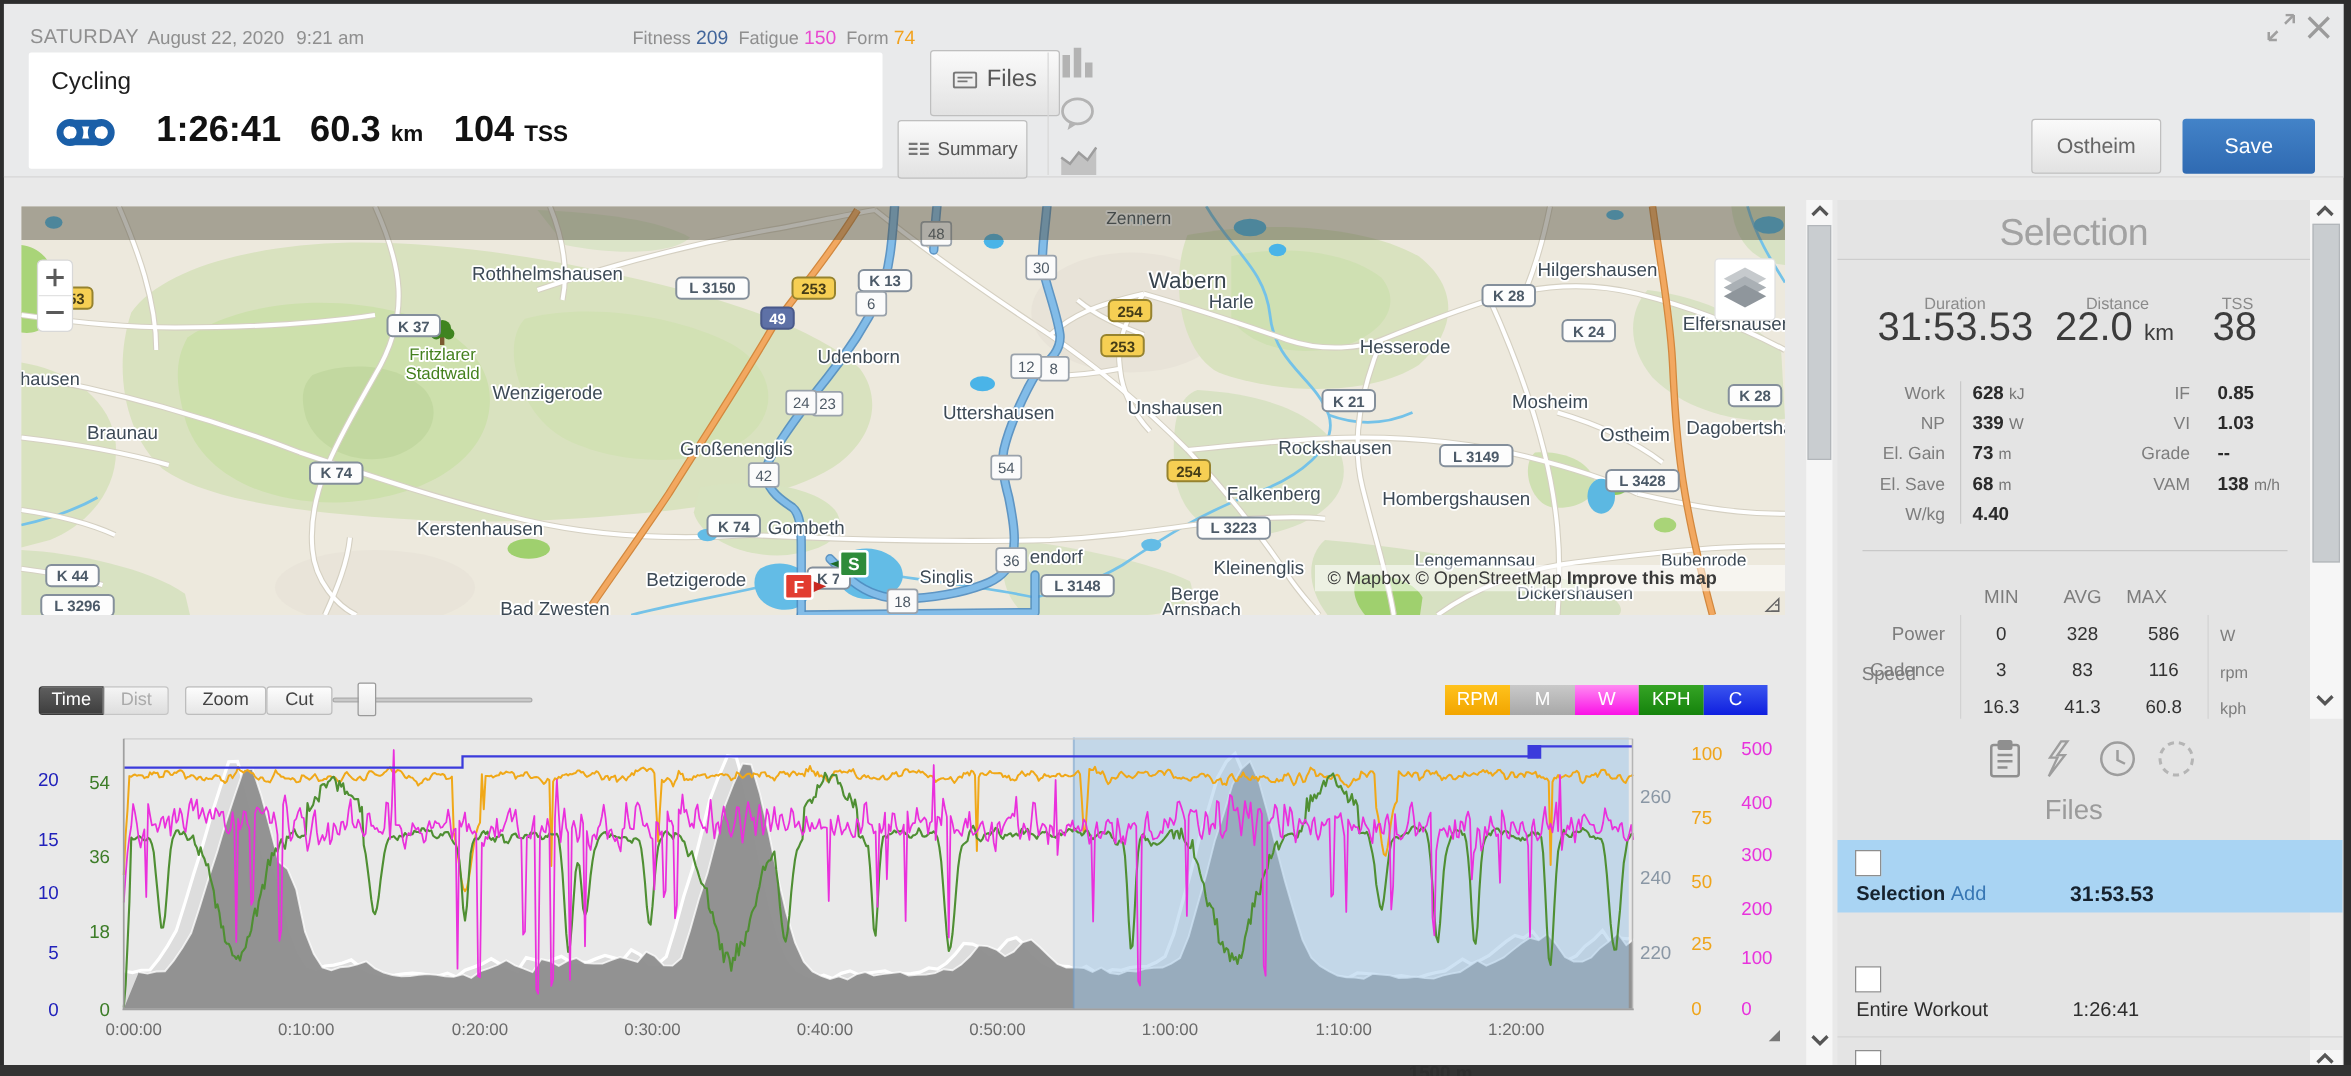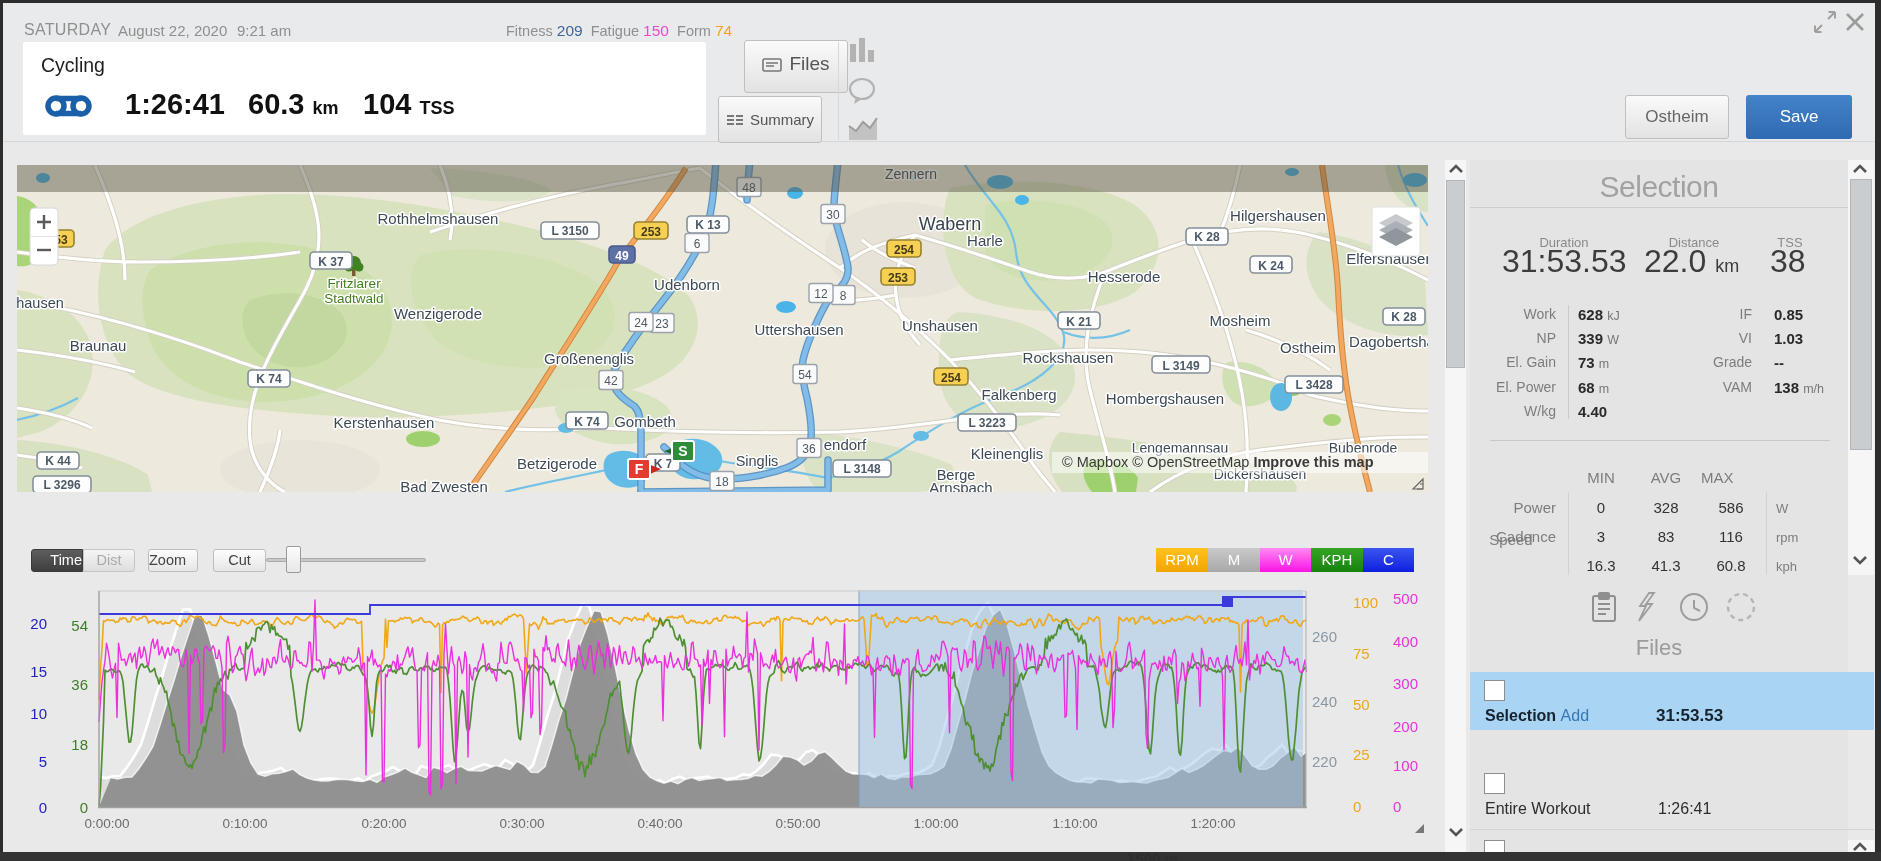--- a/index.html
+++ b/index.html
@@ -418,23 +418,23 @@
       <text x="384" y="828" text-anchor="middle" font-size="13.5" fill="#6b6b6b">0:20:00</text>
       <text x="522" y="828" text-anchor="middle" font-size="13.5" fill="#6b6b6b">0:30:00</text>
       <text x="660" y="828" text-anchor="middle" font-size="13.5" fill="#6b6b6b">0:40:00</text>
       <text x="798" y="828" text-anchor="middle" font-size="13.5" fill="#6b6b6b">0:50:00</text>
       <text x="936" y="828" text-anchor="middle" font-size="13.5" fill="#6b6b6b">1:00:00</text>
       <text x="1075" y="828" text-anchor="middle" font-size="13.5" fill="#6b6b6b">1:10:00</text>
       <text x="1213" y="828" text-anchor="middle" font-size="13.5" fill="#6b6b6b">1:20:00</text>
       <path d="M1424,833 L1424,824 L1415,833 Z" fill="#777"></path>
     </g>
   </svg>
-<div class="abs" style="left:31px;top:549px;width:52px;height:23px;background:linear-gradient(#5e5e5e,#3e3e3e);border:1px solid #3a3a3a;border-radius:3px 0 0 3px;color:#fff;font-size:14.5px;text-align:right;line-height:21px">Time</div>
+<div class="abs" style="left:31px;top:549px;width:52px;height:23px;background:linear-gradient(#5e5e5e,#3e3e3e);border:1px solid #3a3a3a;border-radius:3px 0 0 3px;color:#fff;font-size:14.5px;text-align:center;line-height:21px">Time</div>
 <div class="abs" style="left:83px;top:549px;width:52px;height:23px;background:linear-gradient(#f5f5f5,#dedede);border:1px solid #c5c5c5;border-radius:0 3px 3px 0;color:#aaa;font-size:14.5px;text-align:center;line-height:21px">Dist</div>
-<div class="abs" style="left:148px;top:549px;width:50px;height:23px;background:linear-gradient(#fdfdfd,#e6e6e6);border:1px solid #bdbdbd;border-radius:3px;color:#444;font-size:14.5px;text-align:left;line-height:21px">Zoom</div>
+<div class="abs" style="left:148px;top:549px;width:65px;height:23px;background:linear-gradient(#fdfdfd,#e6e6e6);border:1px solid #bdbdbd;border-radius:3px;color:#444;font-size:14.5px;text-align:center;line-height:21px">Zoom</div>
 <div class="abs" style="left:213px;top:549px;width:53px;height:23px;background:linear-gradient(#fdfdfd,#e6e6e6);border:1px solid #bdbdbd;border-radius:3px;color:#444;font-size:14.5px;text-align:center;line-height:21px">Cut</div>
 <div class="abs" style="left:266px;top:558px;width:160px;height:4px;background:#c9c9c9;border:1px solid #ababab;border-radius:2px"></div>
 <div class="abs" style="left:286px;top:546px;width:15px;height:27px;background:linear-gradient(#fcfcfc,#e8e8e8);border:1px solid #9a9a9a;border-radius:2px"></div>
 <div class="abs" style="left:1156px;top:548px;width:52px;height:24px;background:linear-gradient(#ffc21c,#f2a500);color:#fff;font-size:15px;text-align:center;line-height:24px">RPM</div>
 <div class="abs" style="left:1208px;top:548px;width:52px;height:24px;background:linear-gradient(#c9c9c9,#a8a8a8);color:#fff;font-size:15px;text-align:center;line-height:24px">M</div>
 <div class="abs" style="left:1260px;top:548px;width:51px;height:24px;background:linear-gradient(#ff8af2,#fa12e6);color:#fff;font-size:15px;text-align:center;line-height:24px">W</div>
 <div class="abs" style="left:1311px;top:548px;width:52px;height:24px;background:linear-gradient(#35a425,#15830c);color:#fff;font-size:15px;text-align:center;line-height:24px">KPH</div>
 <div class="abs" style="left:1363px;top:548px;width:51px;height:24px;background:linear-gradient(#3a55ef,#0f1fdf);color:#fff;font-size:15px;text-align:center;line-height:24px">C</div>
 <div class="abs" style="left:1470px;top:160px;width:378px;height:692px;background:#e4e4e4"></div>
 <div class="abs" style="left:1470px;top:170px;width:378px;text-align:center;font-size:30px;letter-spacing:-0.5px;color:#a2a2a2">Selection</div>
@@ -444,21 +444,21 @@
 <div class="abs" style="left:1772px;top:235px;width:36px;text-align:center;font-size:13px;color:#8a8a8a">TSS</div>
 <div class="abs" style="left:1502px;top:243px;font-size:32px;color:#3c3c3c">31:53.53</div>
 <div class="abs" style="left:1644px;top:243px;font-size:32px;color:#3c3c3c">22.0 <span style="font-size:18px">km</span></div>
 <div class="abs" style="left:1770px;top:243px;font-size:32px;color:#3c3c3c">38</div>
 <div class="abs" style="left:1466px;top:306px;width:90px;text-align:right;font-size:14px;color:#7d7d7d">Work</div>
 <div class="abs" style="left:1578px;top:306px;font-size:15px;font-weight:bold;color:#2a2a2a">628 <span style="font-weight:normal;font-size:12.5px;color:#777">kJ</span></div>
 <div class="abs" style="left:1466px;top:330px;width:90px;text-align:right;font-size:14px;color:#7d7d7d">NP</div>
 <div class="abs" style="left:1578px;top:330px;font-size:15px;font-weight:bold;color:#2a2a2a">339 <span style="font-weight:normal;font-size:12.5px;color:#777">W</span></div>
 <div class="abs" style="left:1466px;top:354px;width:90px;text-align:right;font-size:14px;color:#7d7d7d">El. Gain</div>
 <div class="abs" style="left:1578px;top:354px;font-size:15px;font-weight:bold;color:#2a2a2a">73 <span style="font-weight:normal;font-size:12.5px;color:#777">m</span></div>
-<div class="abs" style="left:1466px;top:379px;width:90px;text-align:right;font-size:14px;color:#7d7d7d">El. Power</div>
+<div class="abs" style="left:1466px;top:379px;width:90px;text-align:right;font-size:14px;color:#7d7d7d">El. Save</div>
 <div class="abs" style="left:1578px;top:379px;font-size:15px;font-weight:bold;color:#2a2a2a">68 <span style="font-weight:normal;font-size:12.5px;color:#777">m</span></div>
 <div class="abs" style="left:1466px;top:403px;width:90px;text-align:right;font-size:14px;color:#7d7d7d">W/kg</div>
 <div class="abs" style="left:1578px;top:403px;font-size:15px;font-weight:bold;color:#2a2a2a">4.40</div>
 <div class="abs" style="left:1568px;top:305px;width:1px;height:114px;background:#c9c9c9"></div>
 <div class="abs" style="left:1662px;top:306px;width:90px;text-align:right;font-size:14px;color:#7d7d7d">IF</div>
 <div class="abs" style="left:1774px;top:306px;font-size:15px;font-weight:bold;color:#2a2a2a">0.85</div>
 <div class="abs" style="left:1662px;top:330px;width:90px;text-align:right;font-size:14px;color:#7d7d7d">VI</div>
 <div class="abs" style="left:1774px;top:330px;font-size:15px;font-weight:bold;color:#2a2a2a">1.03</div>
 <div class="abs" style="left:1662px;top:354px;width:90px;text-align:right;font-size:14px;color:#7d7d7d">Grade</div>
 <div class="abs" style="left:1774px;top:354px;font-size:15px;font-weight:bold;color:#2a2a2a">--</div>

